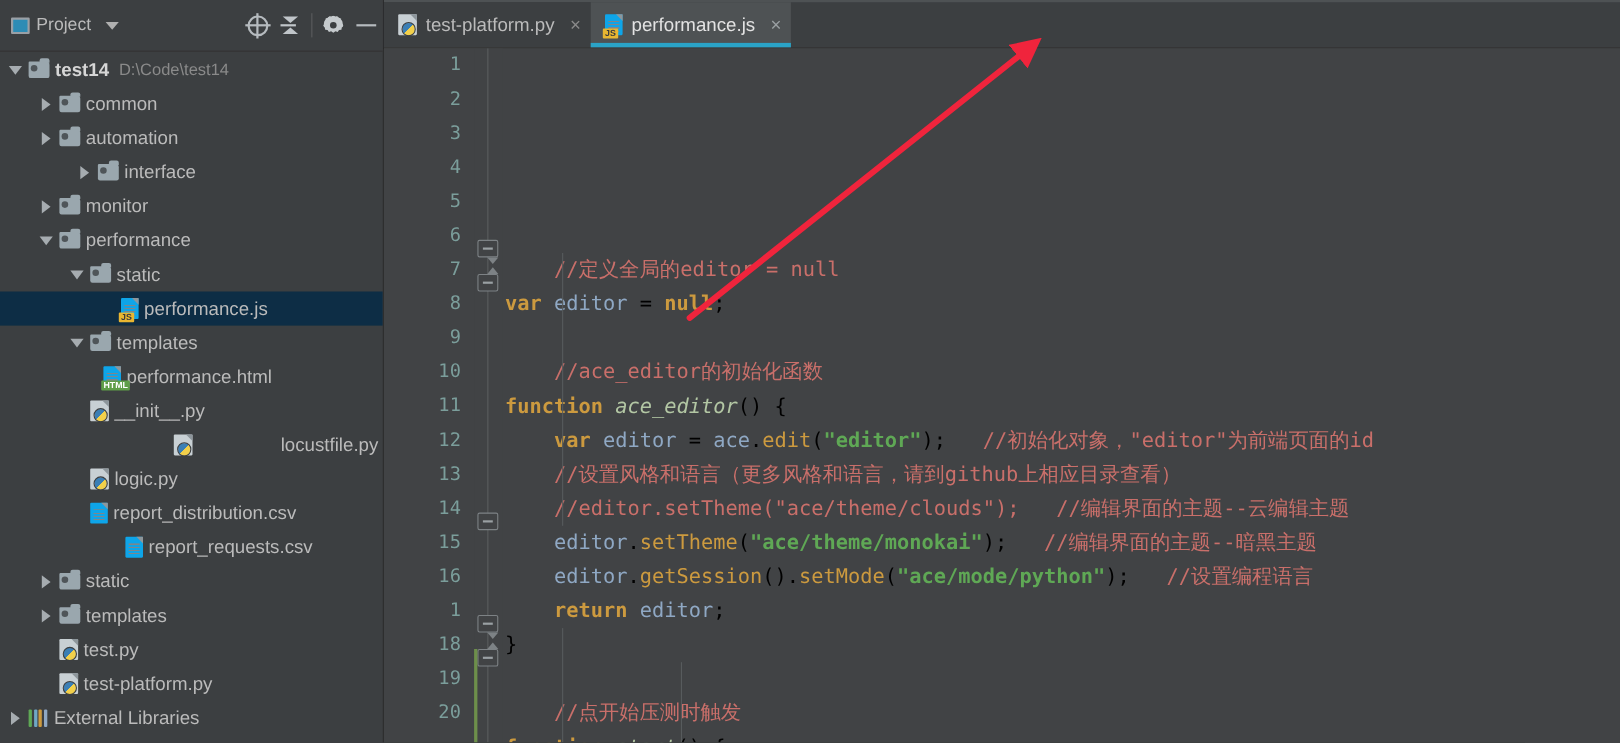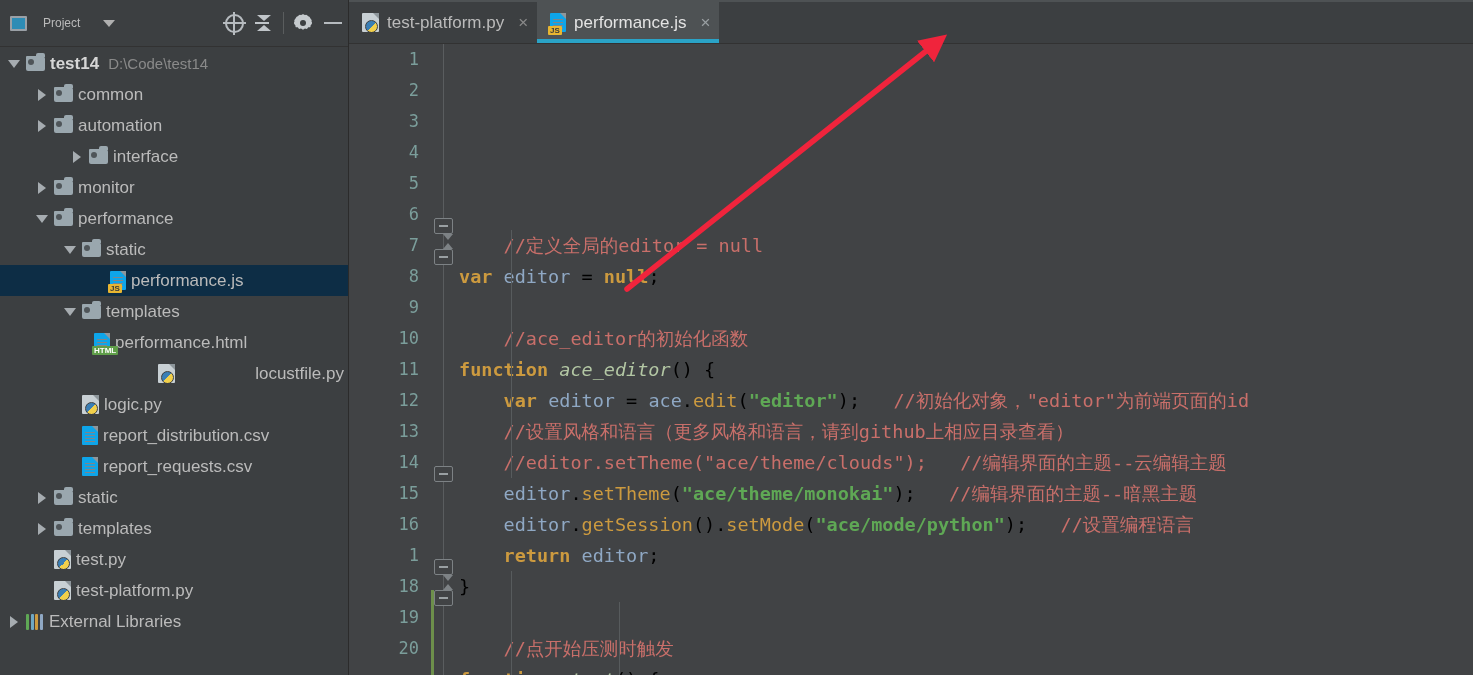--- a/index.html
+++ b/index.html
@@ -30,23 +30,23 @@
   #sidebar-toolbar {
     height: 47px;
     display: flex;
     align-items: center;
     padding-left: 10px;
     background: #3c3f41;
     border-bottom: 1px solid #323232;
     position: relative;
   }
   .tool-title {
-    display: flex; align-items: center; gap: 16px;
+    display: flex; align-items: center; gap: 6px;
     color: #bbbbbb;
-    font-size: 12px;
+    font-size: 16px;
   }
   .proj-glyph {
     width: 17px; height: 15px;
     border: 2px solid #9aa0a6;
     background: #2d8cb5;
     border-radius: 1px;
     display: inline-block;
   }
   .caret-down {
     width: 0; height: 0;
@@ -422,42 +422,49 @@
           <span class="lbl">templates</span>
         </div>
         <div class="row" style="padding-left: 76px;">
           <span class="arrow none"></span>
           <span class="ic-file">
             <span class="lines"></span>
             <span class="badge html">HTML</span>
           </span>
           <span class="lbl">performance.html</span>
         </div>
-        <div class="row" style="padding-left: 64px; justify-content: space-between;">
+        <div class="row" style="padding-left: 64px;">
           <span class="arrow none"></span>
           <span class="ic-py">
             <span class="snake"></span>
           </span>
-          <span class="lbl">locustfile.py</span>
-        </div>
-        <div class="row" style="padding-left: 64px;">
+          <span class="lbl">__init__.py</span>
+        </div>
+        <div class="row" style="padding-left: 64px; justify-content: space-between;">
           <span class="arrow none"></span>
           <span class="ic-py">
             <span class="snake"></span>
           </span>
+          <span class="lbl">locustfile.py</span>
+        </div>
+        <div class="row" style="padding-left: 64px;">
+          <span class="arrow none"></span>
+          <span class="ic-py">
+            <span class="snake"></span>
+          </span>
           <span class="lbl">logic.py</span>
         </div>
         <div class="row" style="padding-left: 64px;">
           <span class="arrow none"></span>
           <span class="ic-file">
             <span class="lines"></span>
           </span>
           <span class="lbl">report_distribution.csv</span>
         </div>
-        <div class="row" style="padding-left: 64px;">
+        <div class="row" style="padding-left: 64px; margin-left: 32px;">
           <span class="arrow none"></span>
           <span class="ic-file">
             <span class="lines"></span>
           </span>
           <span class="lbl">report_requests.csv</span>
         </div>
         <div class="row" style="padding-left: 36px;">
           <span class="arrow closed"></span>
           <span class="ic-folder"></span>
           <span class="lbl">static</span>

